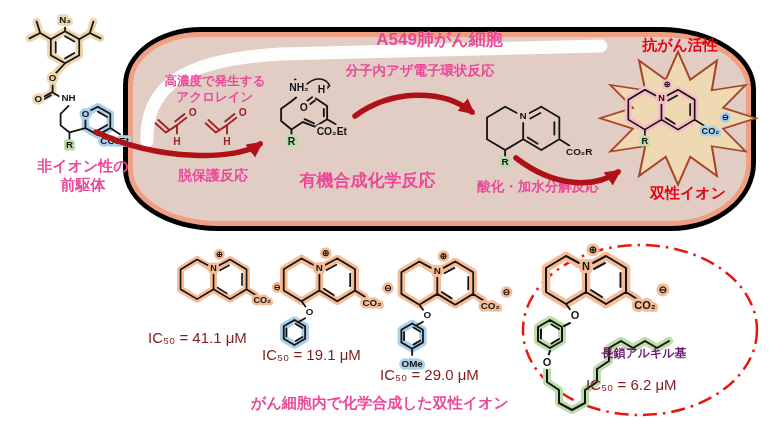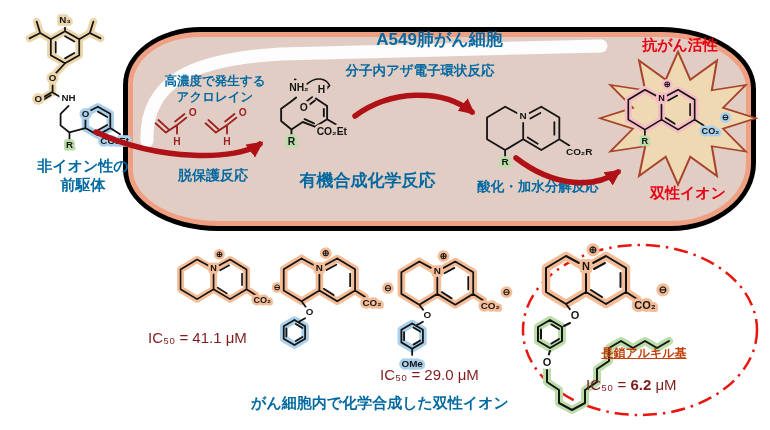--- a/index.html
+++ b/index.html
@@ -5,23 +5,23 @@
   html,body{margin:0;padding:0;background:#fff;}
   #stage{position:relative;width:770px;height:430px;background:#ffffff;overflow:hidden;
          font-family:"Liberation Sans",sans-serif;}
   .abs{position:absolute;}
   
   #cell-outer{position:absolute;left:123px;top:27px;width:633px;height:204px;background:#000;
     border-radius:78px 95px 85px 95px / 58px 62px 68px 62px;}
   #cell-inner{position:absolute;left:5px;top:5px;right:5px;bottom:5px;background:#e2cdc4;
     border:5px solid #efa083;border-radius:72px 90px 80px 90px / 52px 56px 62px 56px;}
   
-  .lbl{position:absolute;font-weight:bold;color:#0369a1;text-align:center;line-height:1.25;white-space:nowrap;}
+  .lbl{position:absolute;font-weight:bold;color:#ec4899;text-align:center;line-height:1.25;white-space:nowrap;}
   .red{color:#e60012;}
-  .green{color:#c2410c;text-decoration:underline;}
+  .green{color:#701a75;}
   .ic{position:absolute;font-weight:normal;font-size:15px;color:#7f1d1d;text-align:left;white-space:nowrap;}
   
   .bd{stroke:#141414;stroke-width:2;fill:none;stroke-linecap:round;stroke-linejoin:round;}
   .bdr{stroke:#9e2121;stroke-width:2;fill:none;stroke-linecap:round;stroke-linejoin:round;}
   .gs{stroke:#f5bd97;stroke-width:8.5;fill:none;stroke-linecap:round;stroke-linejoin:round;}
   .gp{stroke:#f7bcc6;stroke-width:8.5;fill:none;stroke-linecap:round;stroke-linejoin:round;}
   .gb{stroke:#abd0e9;stroke-width:8.5;fill:none;stroke-linecap:round;stroke-linejoin:round;}
   .gg{stroke:#bcdcaa;stroke-width:8;fill:none;stroke-linecap:round;stroke-linejoin:round;}
   .gt{stroke:#ecd6ab;stroke-width:8.5;fill:none;stroke-linecap:round;stroke-linejoin:round;}
   .at{font-family:"Liberation Sans",sans-serif;font-weight:bold;font-size:11px;fill:#141414;
@@ -169,20 +169,21 @@
   <svg class="abs" style="left:274px;top:246px;" width="122" height="107" viewBox="0 0 135 120">
     <path class="gs" d="M30,14 L10,26 L10,50 L30,62 L50,50 L50,26 L30,14 M50,26 L70,14 L90,26 L90,50 L70,62 L50,50 M90,50 L101,57"></path>
     <path class="gb" d="M22,83 L34,90 L34,104 L22,111 L10,104 L10,90 Z"></path>
     <path class="bd" d="M30,14 L10,26 M10,26 L10,50 M10,50 L30,62 M30,62 L50,50 M50,50 L50,32 M30,14 L43,21 M57,21 L70,14 M70,14 L90,26 M90,26 L90,50 M90,50 L70,62 M70,62 L50,50 M58,27 L69,21 M84.5,31 L84.5,45 M66,55 L55,48 M90,50 L101,57 M30,62 L36,70 M34,81 L27,85 M22,83 L34,90 M34,90 L34,104 M34,104 L22,111 M22,111 L10,104 M10,104 L10,90 M10,90 L22,83 M23.5,87.5 L31,92 M31,102 L23.5,106.5 M13,101.5 L13,92.5"></path>
     <text class="at hs" x="50" y="28">N</text>
     <text class="at chg hs" x="57" y="11">⊕</text>
     <text class="at hs" x="109" y="67">CO₂</text>
     <text class="at chg hs" x="127" y="51">⊖</text>
     <text class="at hw" x="39" y="77">O</text>
   </svg>
+  <div class="ic" style="left:262px;top:346px;width:140px;">IC₅₀ = 19.1 μM</div>
 
   <svg class="abs" style="left:392px;top:249px;" width="122" height="123" viewBox="0 0 135 137">
     <path class="gs" d="M30,14 L10,26 L10,50 L30,62 L50,50 L50,26 L30,14 M50,26 L70,14 L90,26 L90,50 L70,62 L50,50 M90,50 L101,57"></path>
     <path class="gb" d="M22,83 L34,90 L34,104 L22,111 L10,104 L10,90 Z"></path>
     <path class="bd" d="M30,14 L10,26 M10,26 L10,50 M10,50 L30,62 M30,62 L50,50 M50,50 L50,32 M30,14 L43,21 M57,21 L70,14 M70,14 L90,26 M90,26 L90,50 M90,50 L70,62 M70,62 L50,50 M58,27 L69,21 M84.5,31 L84.5,45 M66,55 L55,48 M90,50 L101,57 M30,62 L36,70 M34,81 L27,85 M22,83 L34,90 M34,90 L34,104 M34,104 L22,111 M22,111 L10,104 M10,104 L10,90 M10,90 L22,83 M23.5,87.5 L31,92 M31,102 L23.5,106.5 M13,101.5 L13,92.5 M22,111 L22,118"></path>
     <text class="at hs" x="50" y="28">N</text>
     <text class="at chg hs" x="57" y="11">⊕</text>
     <text class="at hs" x="109" y="67">CO₂</text>
     <text class="at chg hs" x="127" y="51">⊖</text>
     <text class="at hw" x="39" y="77">O</text>
@@ -201,18 +202,18 @@
       <text class="at chg hs" x="127" y="51">⊖</text>
       <text class="at hw" x="39" y="77">O</text>
     </g>
     <path class="gg" d="M32,80 L44,87 L44,101 L32,108 L20,101 L20,87 Z"></path>
     <path class="gg" d="M29,130 L29,142 L41,150 L41,163 L54,170 L67,163 L67,150 L79,142 L79,129 L91,121 L91,108 L103,101 L115,108 L127,101 L139,108 L151,101"></path>
     <path class="bd" d="M52,83 L46,86 M32,80 L44,87 M44,87 L44,101 M44,101 L32,108 M32,108 L20,101 M20,101 L20,87 M20,87 L32,80 M33.5,84.5 L41,89 M41,99 L33.5,103.5 M23,98.5 L23,89.5 M32,111 L30,117 M29,130 L29,142 L41,150 L41,163 L54,170 L67,163 L67,150 L79,142 L79,129 L91,121 L91,108 L103,101 L115,108 L127,101 L139,108 L151,101"></path>
     <text class="at hw" x="29" y="126">O</text>
   </svg>
   <div class="lbl green" style="left:596px;top:346px;width:96px;font-size:12px;">長鎖アルキル基</div>
   <div class="ic" style="left:586px;top:376px;width:132px;">
-    <span>IC₅₀ = </span><span style="font-weight:bold">6.2</span><span> μM</span>
+    <span>IC₅₀ = </span><span style="font-weight:normal">6.2</span><span> μM</span>
   </div>
 
   <div class="lbl" style="left:190px;top:394px;width:380px;font-size:15px;">がん細胞内で化学合成した双性イオン</div>
 
 </div>
 
 </body></html>

